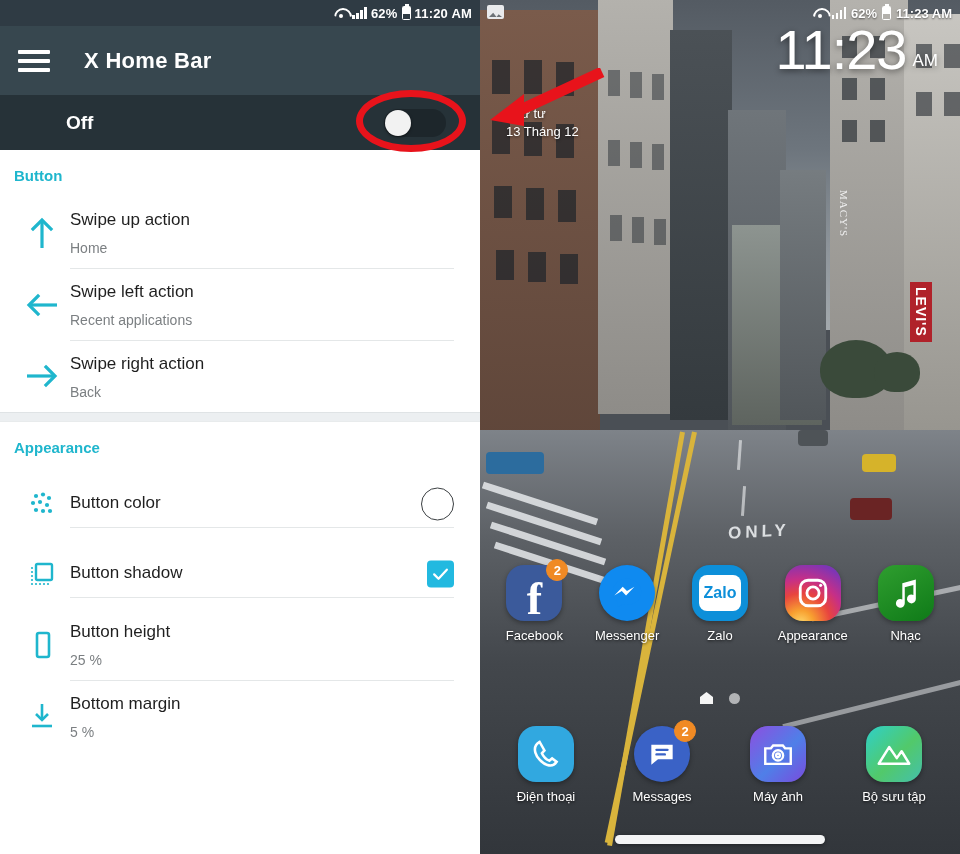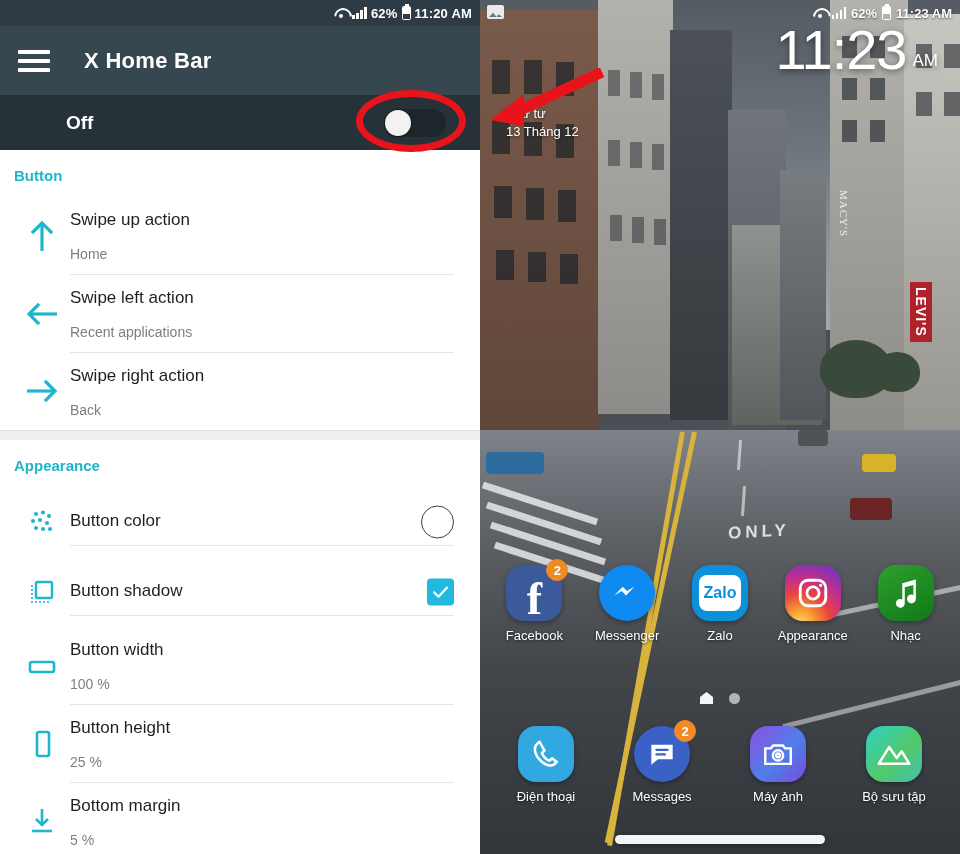--- a/index.html
+++ b/index.html
@@ -86,21 +86,21 @@
     padding-left:14px; padding-right:26px; cursor:pointer;
     position:relative;
   }
   .row .ricon{
     width:56px; flex:0 0 56px; display:flex; align-items:center; justify-content:center;
     color:#1fb6cd;
   }
   .row .rtext{ flex:1 1 auto; padding:12px 0; border-bottom:1px solid #e4e7e8; }
   .row.last .rtext{ border-bottom:none; }
   .rtitle{ font-size:17px; color:#1f1f1f; line-height:1.35; }
-  .rsub{ font-size:14px; color:#7b7f82; margin-top:14px; }
+  .rsub{ font-size:14px; color:#7b7f82; margin-top:8px; }
   .row .rtrail{ position:absolute; right:26px; top:50%; transform:translateY(-50%); }
 
   .circle-swatch{ width:33px; height:33px; border-radius:50%; border:1.6px solid #3b3f42; background:#fff; }
   .checkbox{
     width:27px; height:27px; border-radius:4px; background:#22b9e0;
     display:flex; align-items:center; justify-content:center;
   }
   .checkbox svg{ width:19px; height:19px; }
 
   
@@ -364,31 +364,20 @@
         </div>
         <div class="rtrail">
           <div class="checkbox">
             <svg viewBox="0 0 24 24">
                 <path d="M4 12.5 L9.5 18 L20 6.5" stroke="#fff" stroke-width="2.8" fill="none" stroke-linecap="round" stroke-linejoin="round"></path>
               </svg>
           </div>
         </div>
       </div>
 
-      <div class="row">
-        <div class="ricon">
-          <svg width="32" height="30" viewBox="0 0 32 30">
-              <rect x="4" y="11" width="24" height="10" rx="2" fill="none" stroke="#1fb6cd" stroke-width="2.6"></rect>
-            </svg>
-        </div>
-        <div class="rtext">
-          <div class="rtitle">Button width</div>
-          <div class="rsub">100 %</div>
-        </div>
-      </div>
 
       <div class="row">
         <div class="ricon">
           <svg width="30" height="32" viewBox="0 0 30 32">
               <rect x="10" y="4" width="12" height="24" rx="2" fill="none" stroke="#1fb6cd" stroke-width="2.6"></rect>
             </svg>
         </div>
         <div class="rtext">
           <div class="rtitle">Button height</div>
           <div class="rsub">25 %</div>

